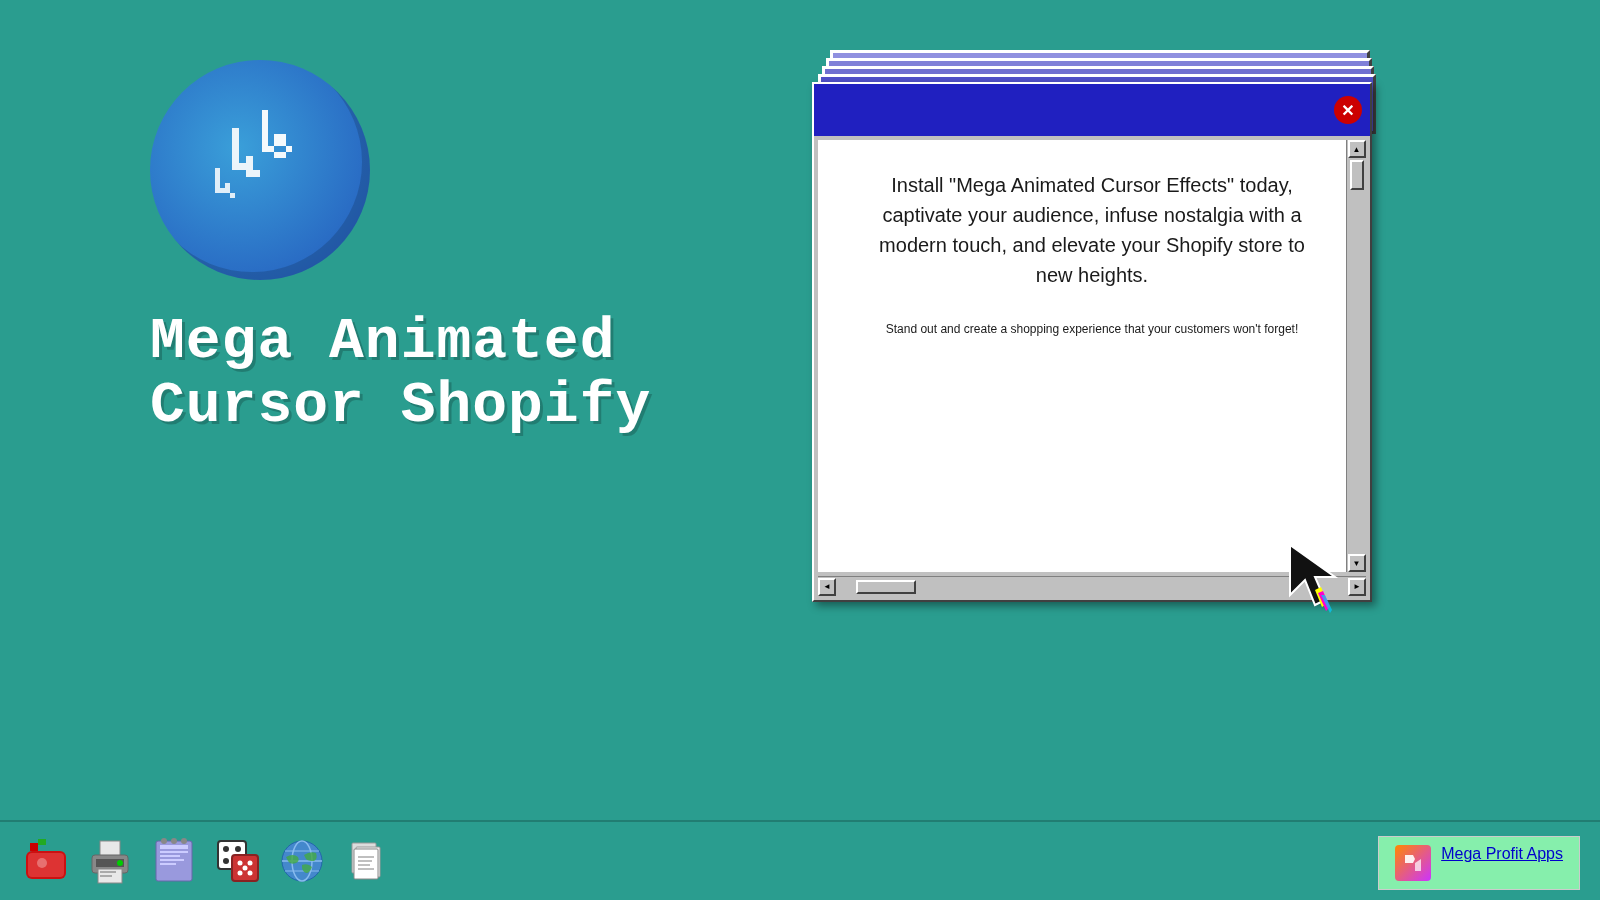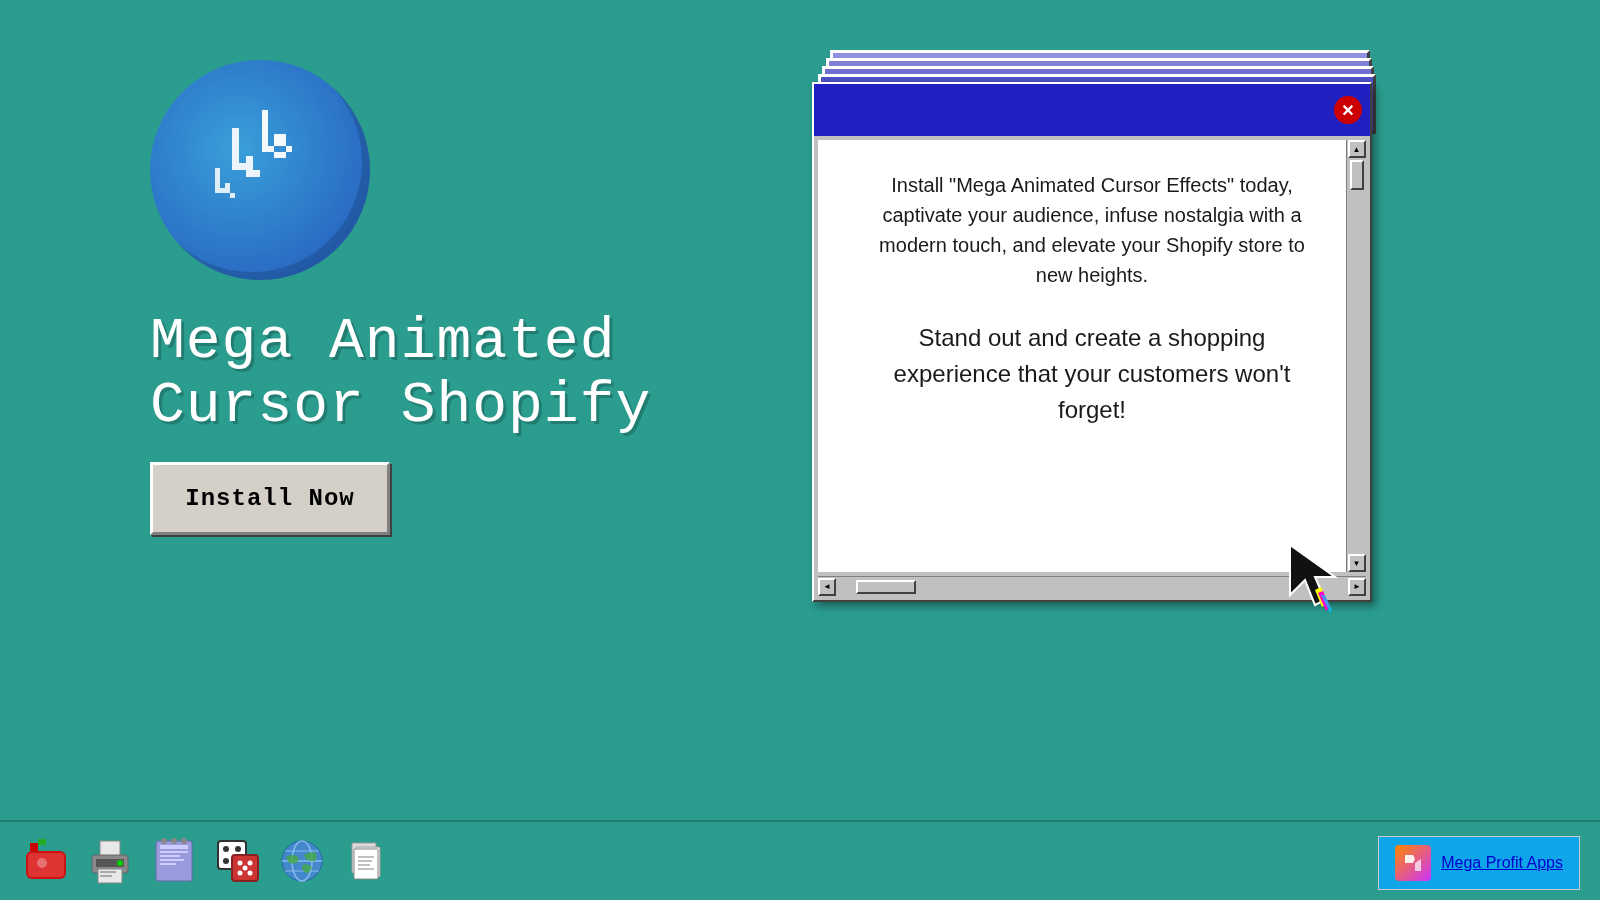--- a/index.html
+++ b/index.html
@@ -39,24 +39,24 @@
 
     
     .cursors-svg {
       width: 140px;
       height: 140px;
     }
 
     .app-title {
       font-family: 'Courier New', Courier, monospace;
       font-size: 58px;
-      font-weight: normal;
+      font-weight: bold;
       color: white;
       line-height: 1.1;
-      margin-bottom: 24px;
+      margin-bottom: 52px;
       text-shadow: 3px 3px 0 rgba(0,0,0,0.2);
       letter-spacing: 1px;
     }
 
     .install-button {
       display: block;
       width: 240px;
       padding: 20px 30px;
       background: #d4d0c8;
       border: none;
@@ -273,21 +273,21 @@
 
     .dialog-text-p1 {
       font-size: 20px;
       color: #1a1a1a;
       text-align: center;
       line-height: 1.5;
       margin-bottom: 30px;
     }
 
     .dialog-text-p2 {
-      font-size: 24px;
+      font-size: 12px;
       color: #1a1a1a;
       text-align: center;
       line-height: 1.5;
     }
 
     
     .taskbar {
       position: absolute;
       bottom: 0;
       left: 0;
@@ -319,24 +319,23 @@
     .taskbar-icon svg {
       width: 48px;
       height: 48px;
     }
 
     
     .profit-apps-badge {
       position: absolute;
       bottom: 10px;
       right: 20px;
-      background: #0ea5e9;
+      background: #86efac;
       padding: 8px 16px;
       display: flex;
-      align-items: center;
       gap: 10px;
       border: 1px solid #ccc;
     }
 
     .profit-apps-text {
       font-size: 16px;
       color: #0000cc;
       text-decoration: underline;
       font-family: Arial;
     }
@@ -407,21 +406,20 @@
         <rect x="56" y="70" width="7" height="7"></rect>
       </g>
     </svg>
   </div>
 
   <div class="app-title">
     <span>Mega Animated</span><br>
     <span>Cursor Shopify</span>
   </div>
 
-  <button class="install-button">Install Now</button>
 
 </div>
 
 <div class="right-section">
   <div class="window-stack">
 
     <div class="window-frame back4"></div>
     <div class="window-frame back3"></div>
     <div class="window-frame back2"></div>
     <div class="window-frame back1"></div>

